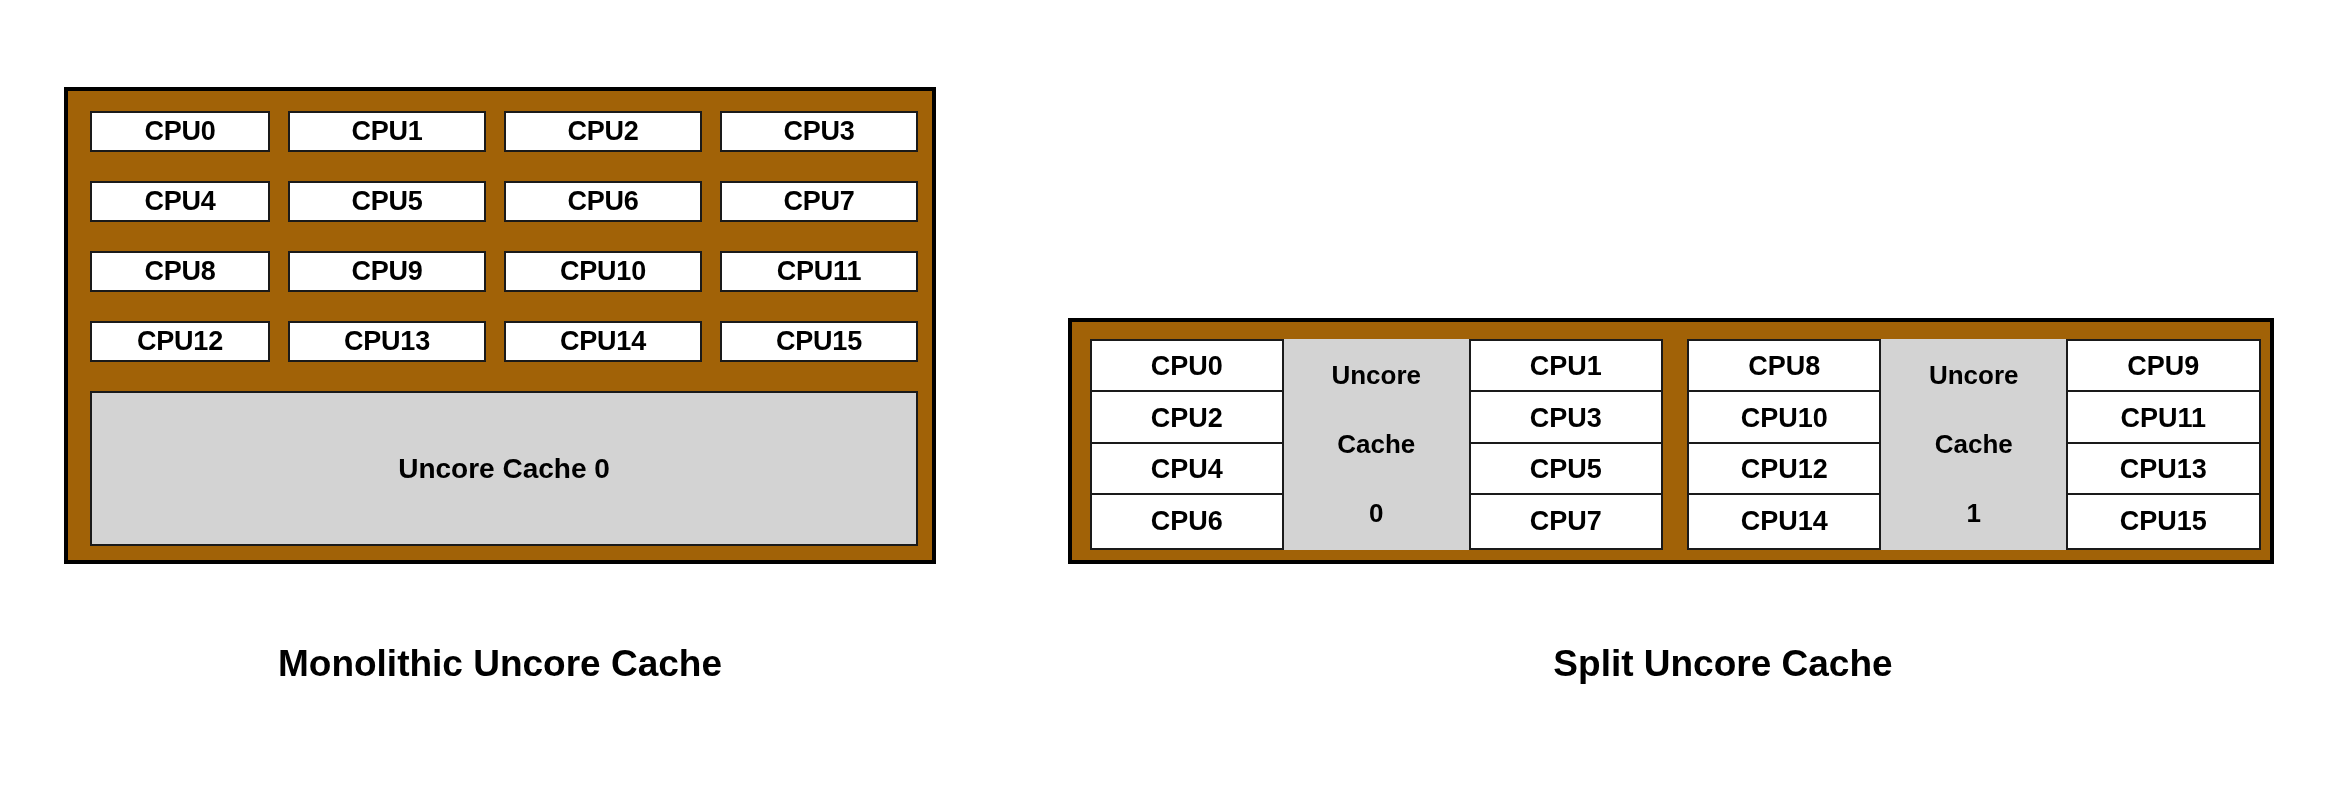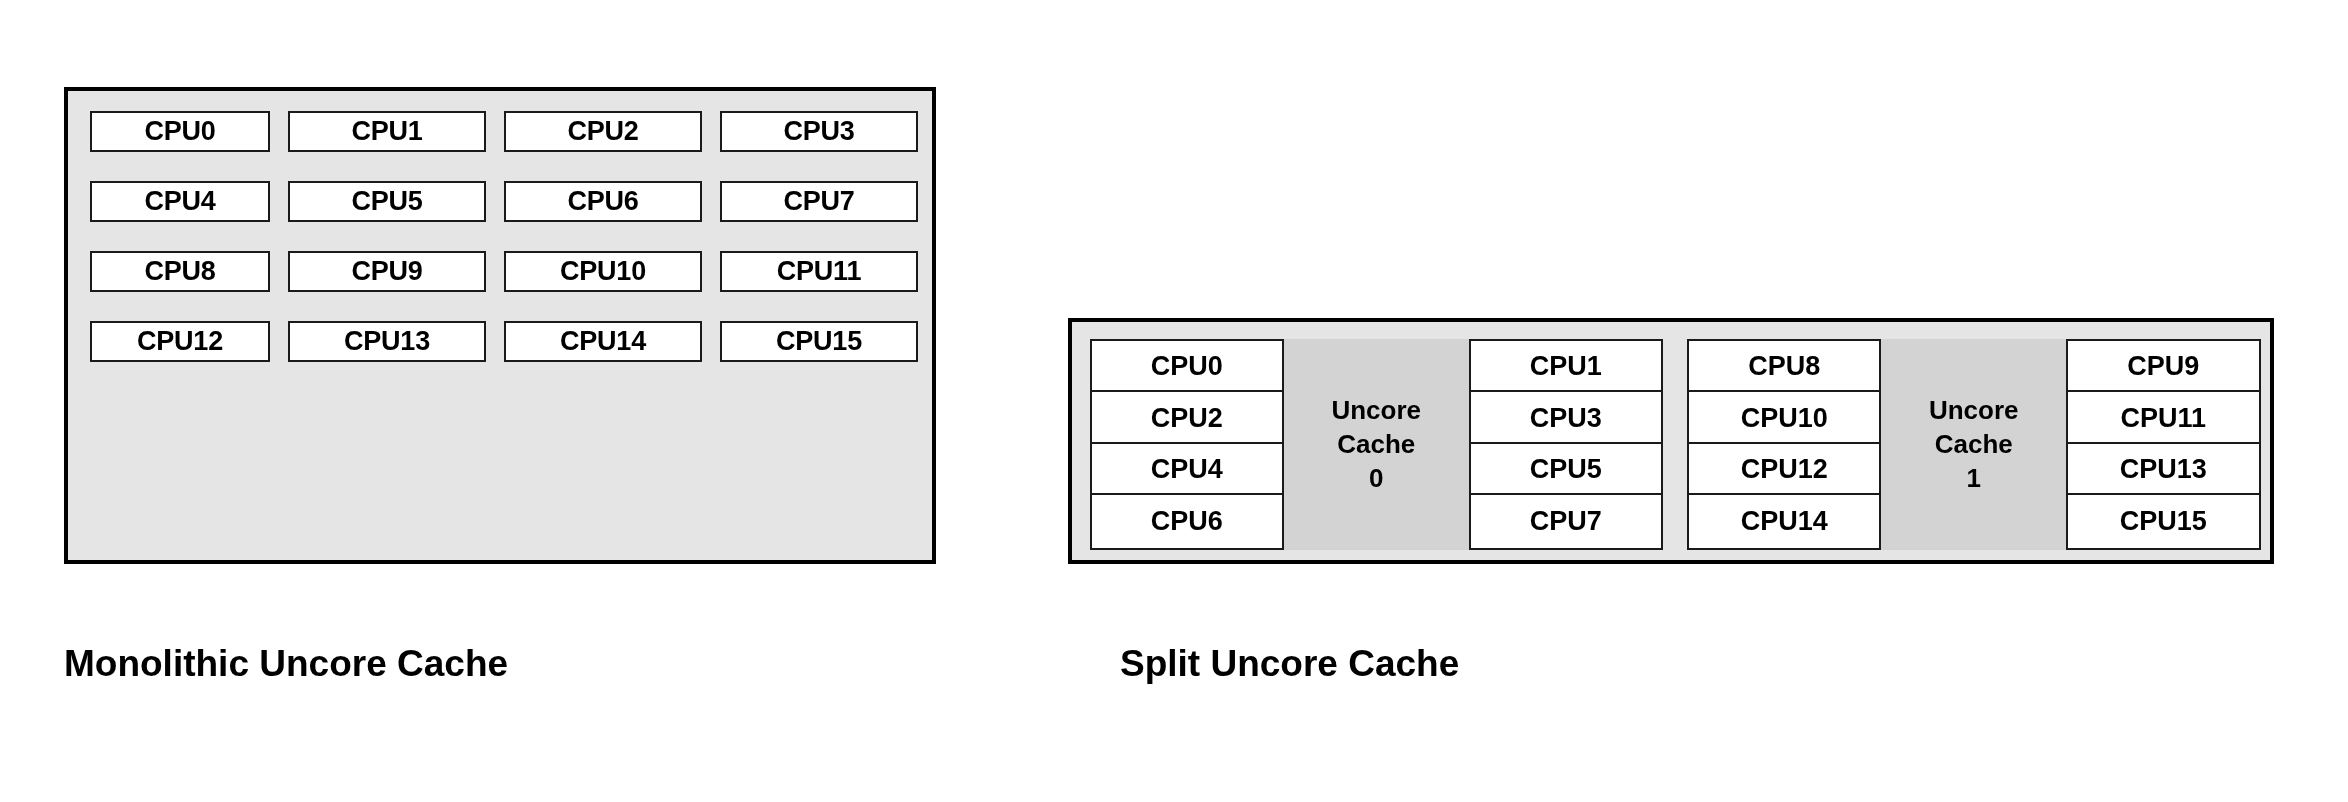--- a/index.html
+++ b/index.html
@@ -17,21 +17,21 @@
   }
 
   
   .panel {
     position: absolute;
   }
 
   .outer-box {
     position: absolute;
     border: 4px solid #000000;
-    background: #e5e5e5;
+    background: #a16207;
     box-sizing: border-box;
   }
 
   
   #monolithic-panel {
     left: 64px;
     top: 87px;
   }
   #monolithic-box {
     left: 0;
@@ -130,29 +130,31 @@
     margin: -2.5px 0;
     box-sizing: border-box;
     display: flex;
     flex-direction: column;
     align-items: center;
     justify-content: center;
     font-weight: bold;
     font-size: 26px;
     line-height: 1.32;
     text-align: center;
+    gap: 35px;
   }
 
   
   .caption {
     position: absolute;
     font-weight: bold;
     font-size: 37px;
     line-height: 1;
     white-space: nowrap;
+    text-align: center;
   }
   #caption-monolithic {
     left: 64px;
     top: 645px;
     width: 872px;
   }
   #caption-split {
     left: 1120px;
     top: 645px;
     width: 1206px;
@@ -179,20 +181,21 @@
       <div class="cpu-cell">CPU9</div>
       <div class="cpu-cell">CPU10</div>
       <div class="cpu-cell">CPU11</div>
 
       <div class="cpu-cell">CPU12</div>
       <div class="cpu-cell">CPU13</div>
       <div class="cpu-cell">CPU14</div>
       <div class="cpu-cell">CPU15</div>
     </div>
 
+    <div id="mono-cache">Uncore Cache 0</div>
   </div>
 </div>
 
 <div class="caption" id="caption-monolithic">Monolithic Uncore Cache</div>
 
 <div class="panel" id="split-panel">
   <div class="outer-box" id="split-box">
 
     <div class="split-inner">
 

